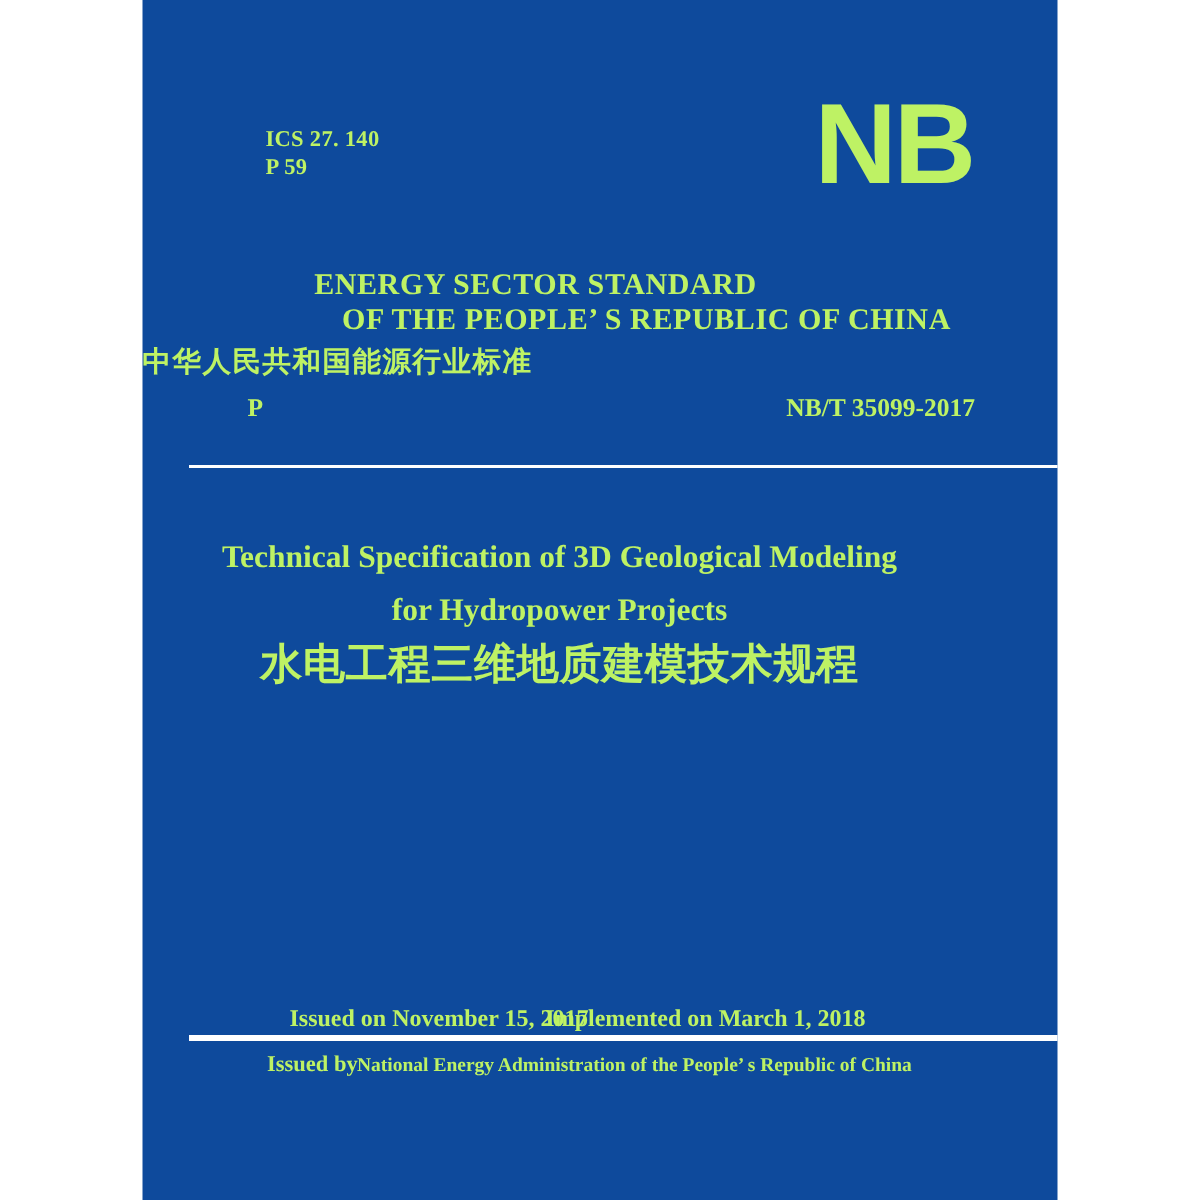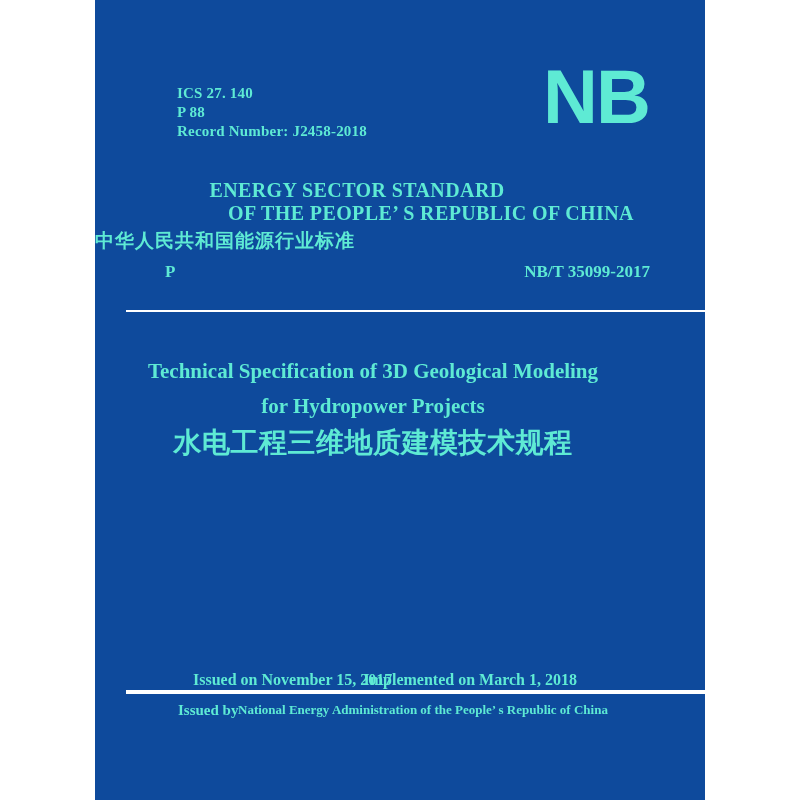--- a/index.html
+++ b/index.html
@@ -17,21 +17,21 @@
     background: #ffffff;
     overflow: hidden;
   }
   .cover-panel {
     position: absolute;
     left: 95px;
     top: 0;
     width: 610px;
     height: 800px;
     background: #0E4A9C;
-    color: #5eead4;
+    color: #bef264;
   }
   .abs { position: absolute; white-space: nowrap; }
 
   
   .meta { left: 82px; top: 84px; font-weight: bold; font-size: 15px; line-height: 19px; letter-spacing: 0.2px; }
 
   
   .nb-logo {
     left: 448px; top: 58px;
     font-family: "Liberation Sans", "DejaVu Sans", sans-serif;
@@ -65,22 +65,21 @@
   .issued-by-value { left: 143px; top: 702px; font-weight: bold; font-size: 13px; }
 </style>
 </head>
 <body>
 
 <div class="page">
   <div class="cover-panel">
 
     <div class="abs meta">
       <div>ICS 27. 140</div>
-      <div>P 88</div>
-      <div>Record Number: J2458-2018</div>
+      <div>P 59</div>
     </div>
 
     <div class="abs nb-logo">NB</div>
 
     <div class="abs hdr-en1">ENERGY SECTOR STANDARD</div>
     <div class="abs hdr-en2">OF THE PEOPLE’ S REPUBLIC OF CHINA</div>
     <div class="abs hdr-cn">中华人民共和国能源行业标准</div>
 
     <div class="abs p-mark">P</div>
     <div class="abs std-no">NB/T 35099-2017</div>

